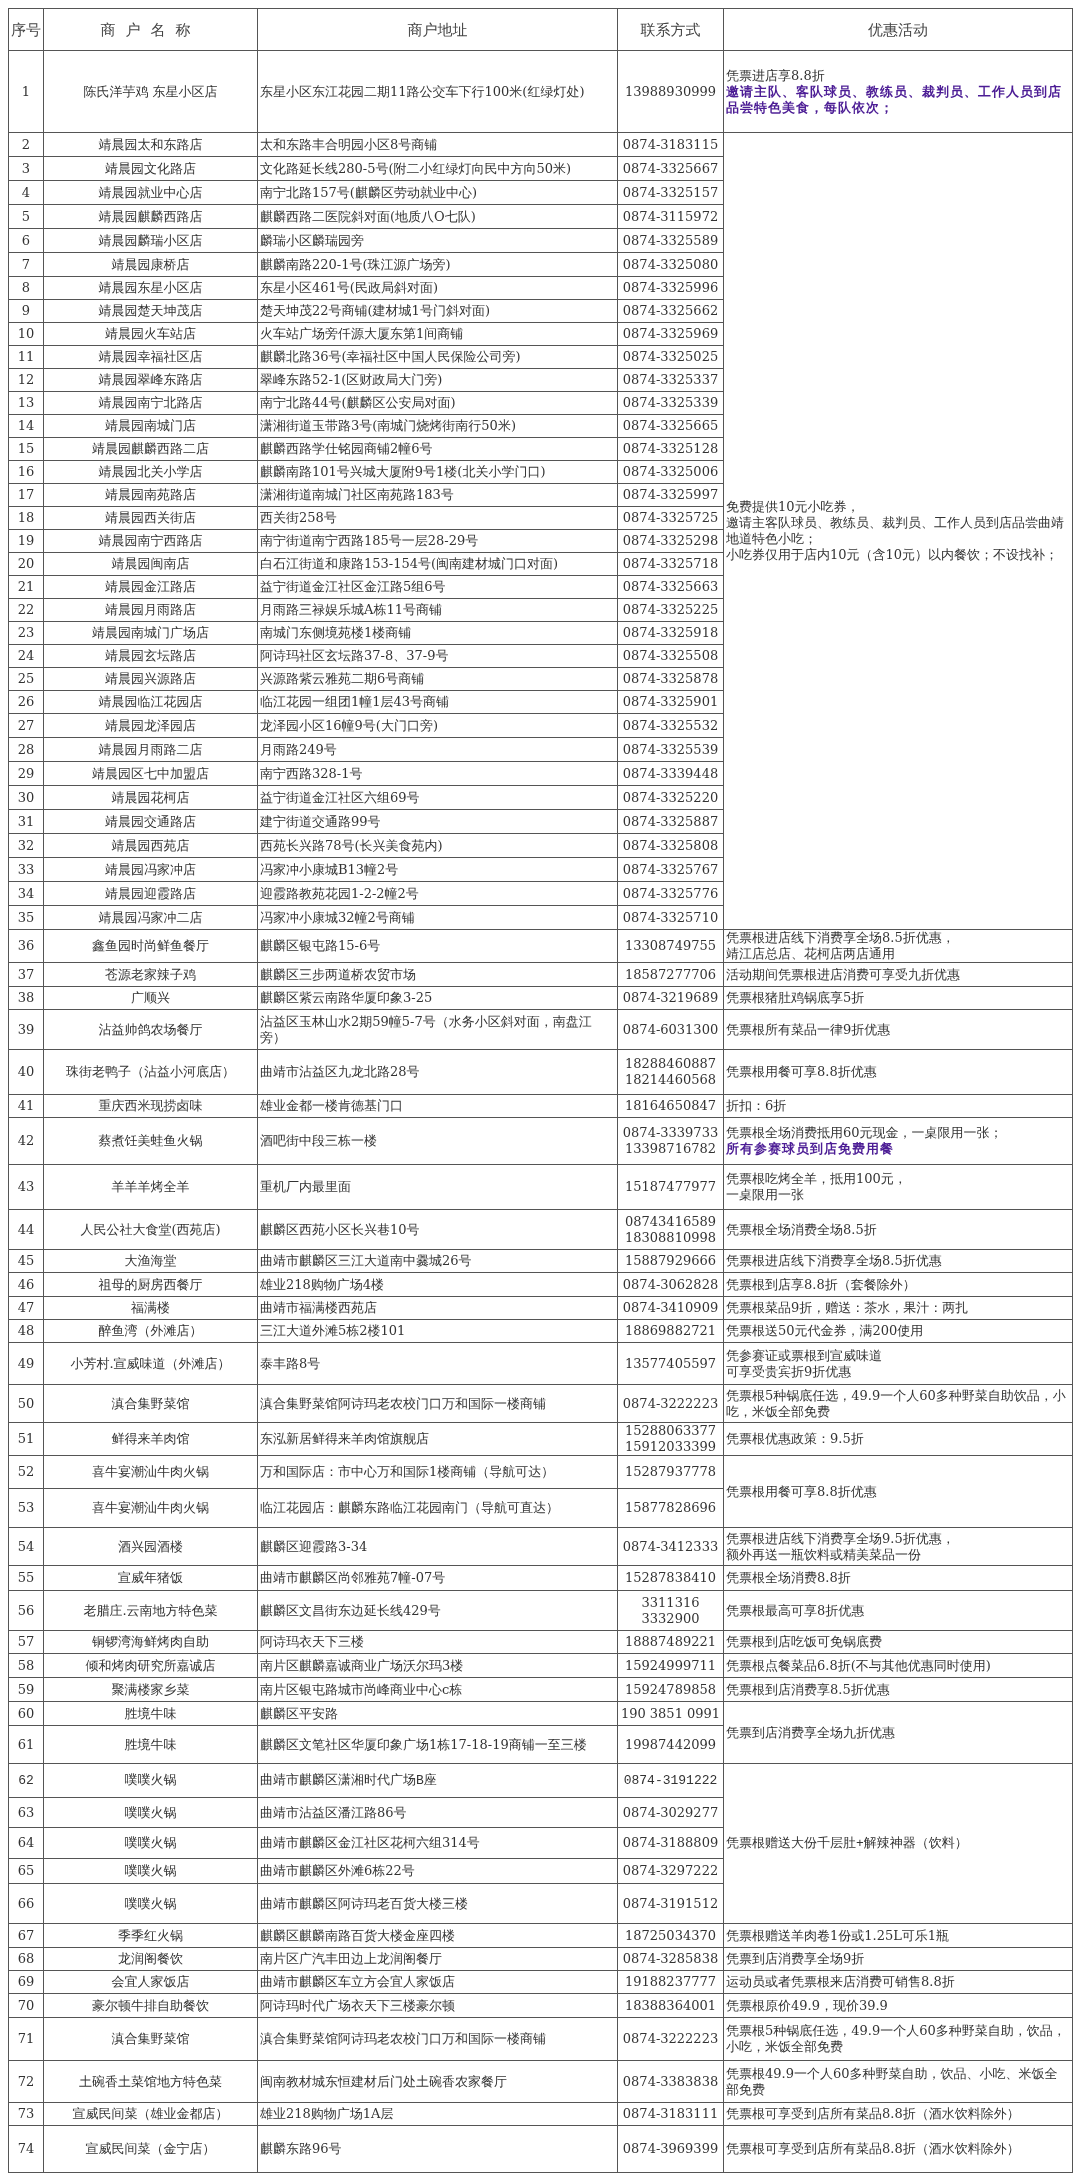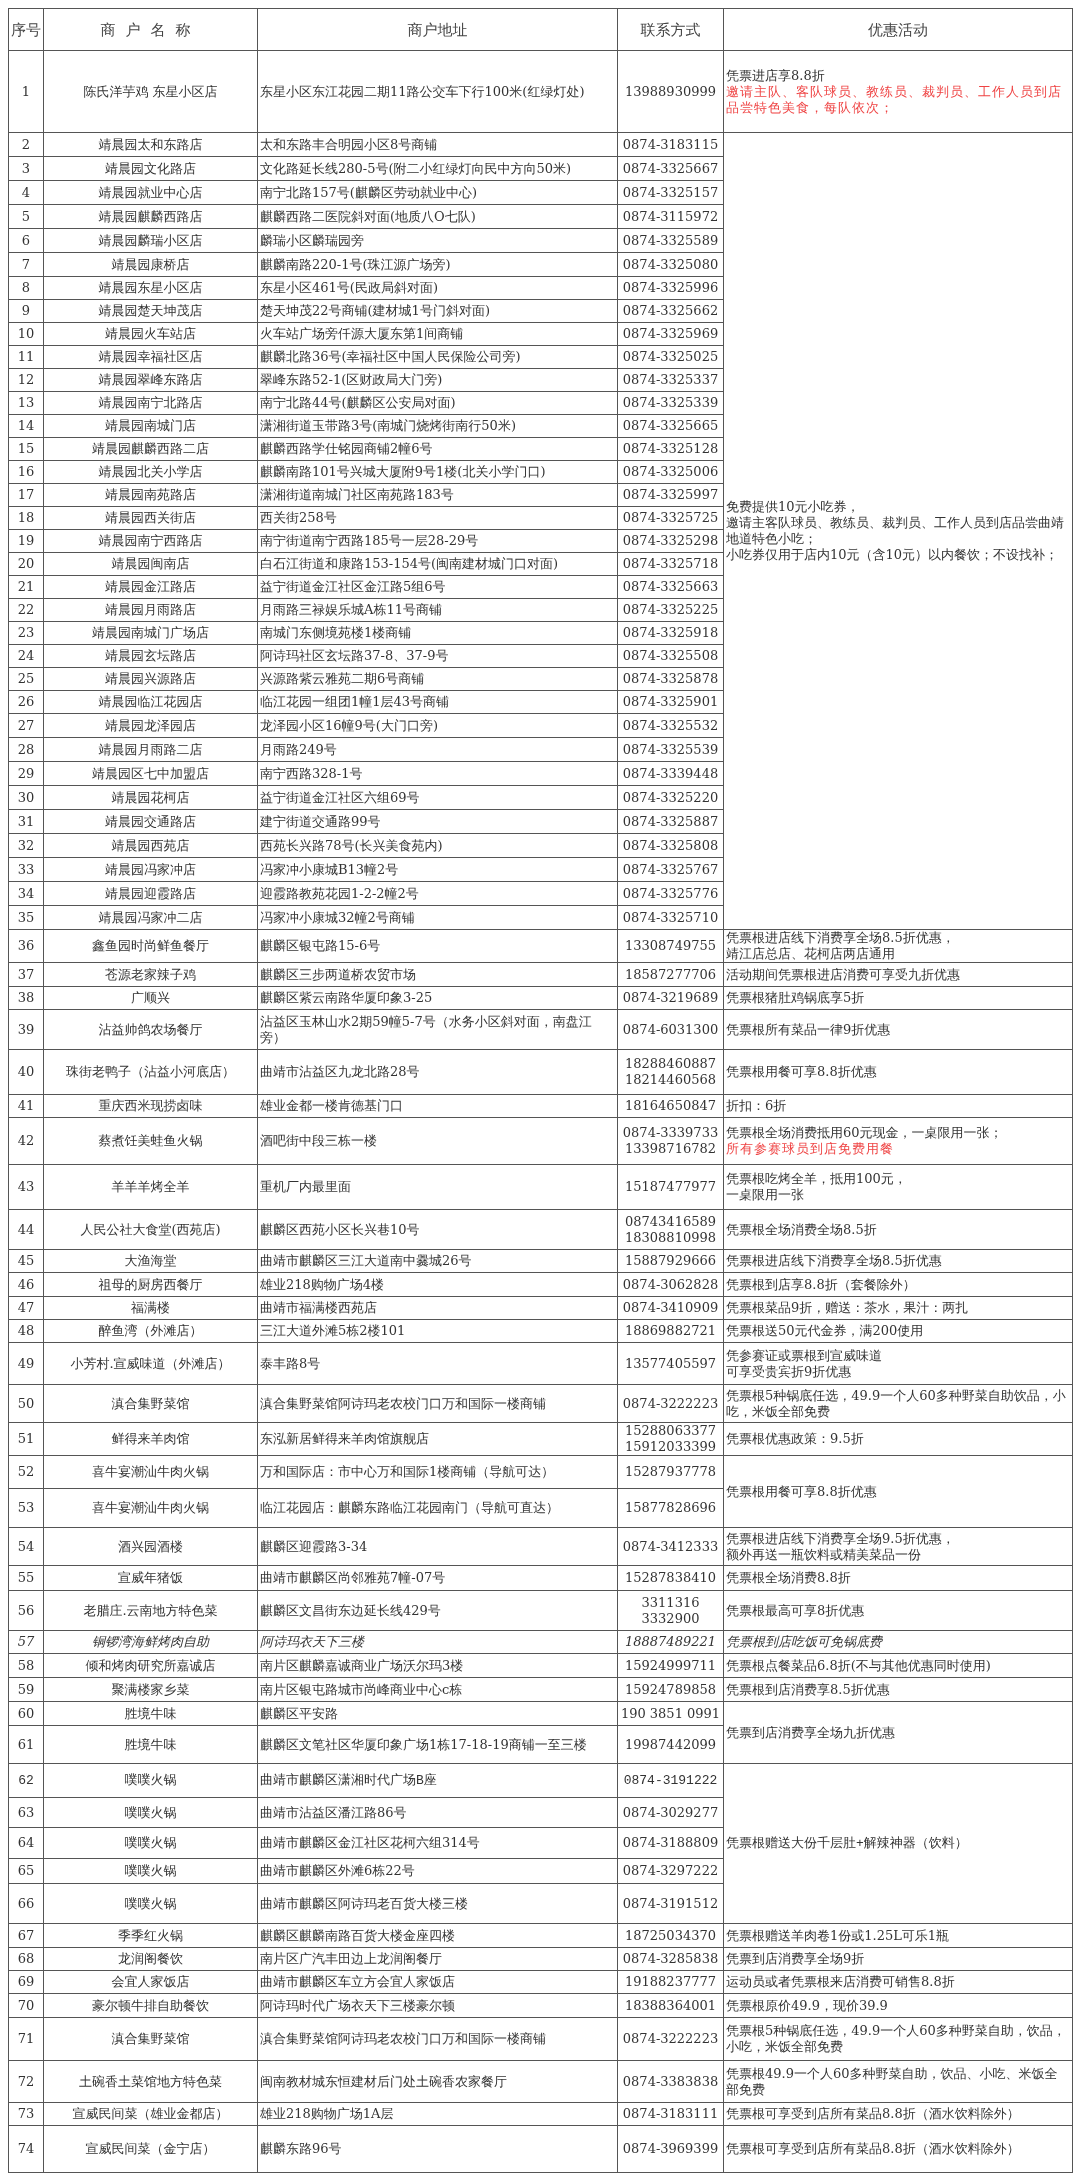--- a/index.html
+++ b/index.html
@@ -21,21 +21,21 @@
   }
   table.merchants th {
     height: 41px; font-weight: normal; font-size: 15px; text-align: center; color: #444;
   }
   th.h-name { letter-spacing: 10px; }
   td.idx   { text-align: center; font-size: 13px; }
   td.name  { text-align: center; font-size: 14px; }
   td.addr  { text-align: left; padding-left: 3px; }
   td.phone { text-align: center; font-size: 12.5px; }
   td.promo { text-align: left; padding-left: 3px; margin-left: 36px; }
-  .promo .b { font-weight: normal; color: #ef4444; letter-spacing: 1px; }
+  .promo .b { font-weight: bold; color: #4c1d95; letter-spacing: 1px; }
   .line { display: block; }
 </style>
 </head>
 <body>
 
 <table class="merchants">
   <colgroup>
     <col class="c-idx">
       <col class="c-name">
       <col class="c-addr">
@@ -572,21 +572,21 @@
         <td class="name">老腊庄.云南地方特色菜</td>
         <td class="addr">麒麟区文昌街东边延长线429号</td>
         <td class="phone">
           <span class="line">3311316</span>
           <span class="line">3332900</span>
         </td>
         <td class="promo">
           <span class="line">凭票根最高可享8折优惠</span>
         </td>
       </tr>
-      <tr style="height: 23px; font-style: italic;">
+      <tr style="height: 23px;">
         <td class="idx">57</td>
         <td class="name">铜锣湾海鲜烤肉自助</td>
         <td class="addr">阿诗玛衣天下三楼</td>
         <td class="phone">
           <span class="line">18887489221</span>
         </td>
         <td class="promo">
           <span class="line">凭票根到店吃饭可免锅底费</span>
         </td>
       </tr>

